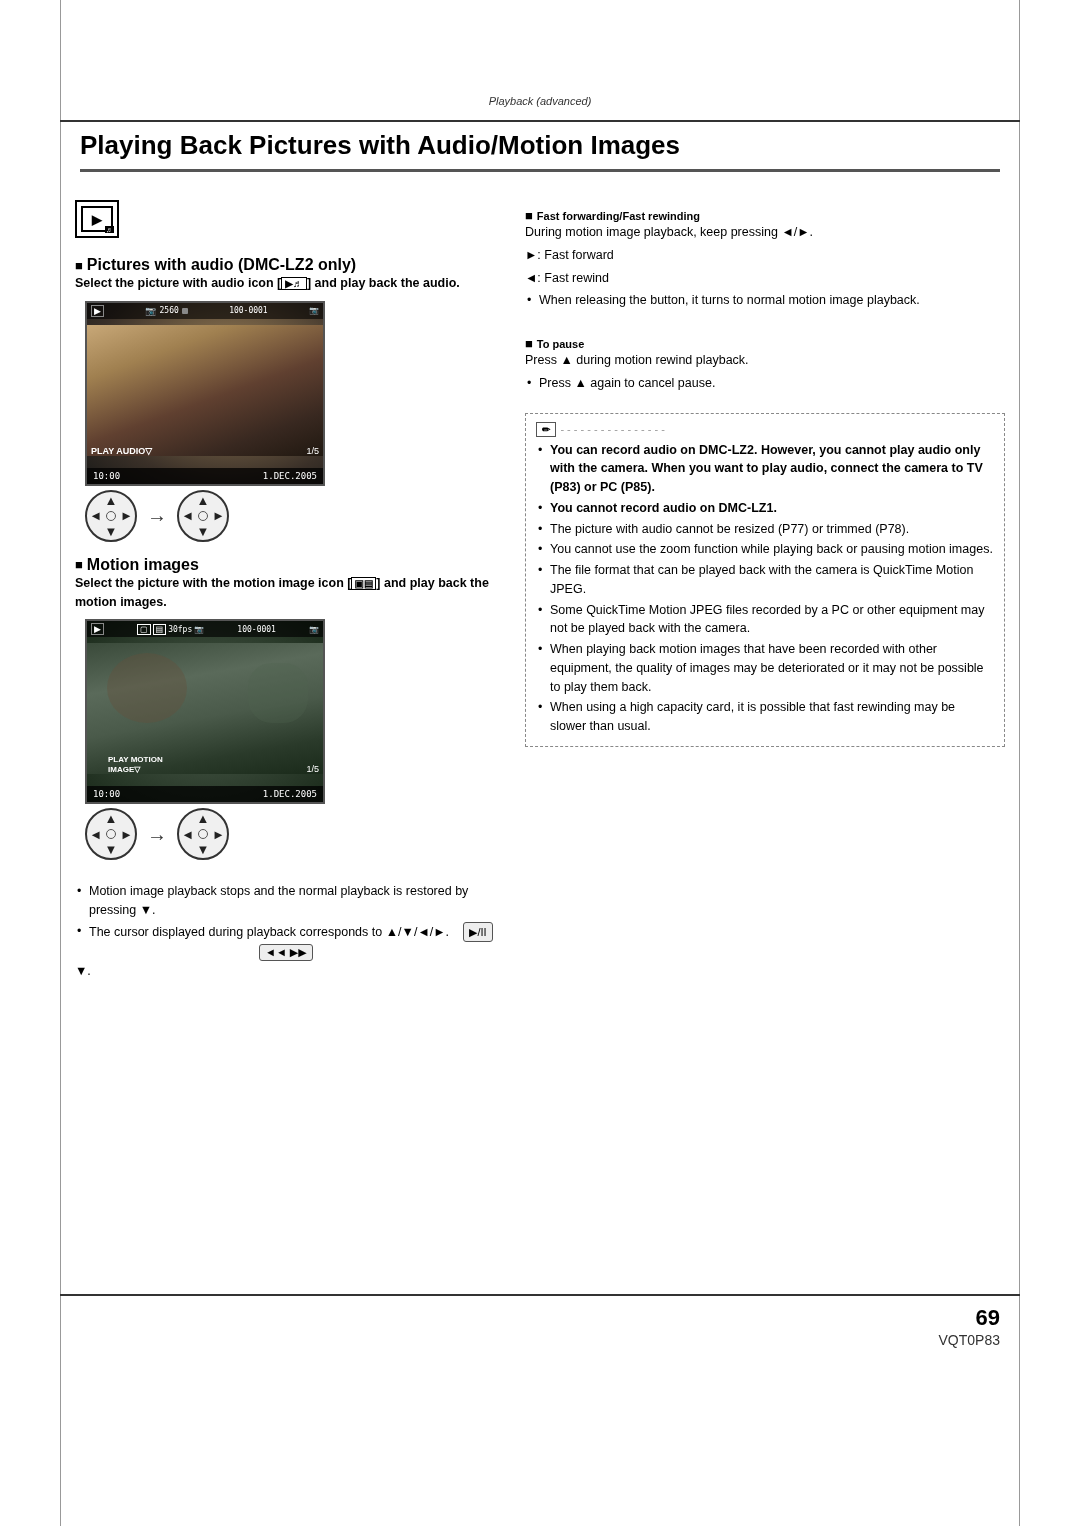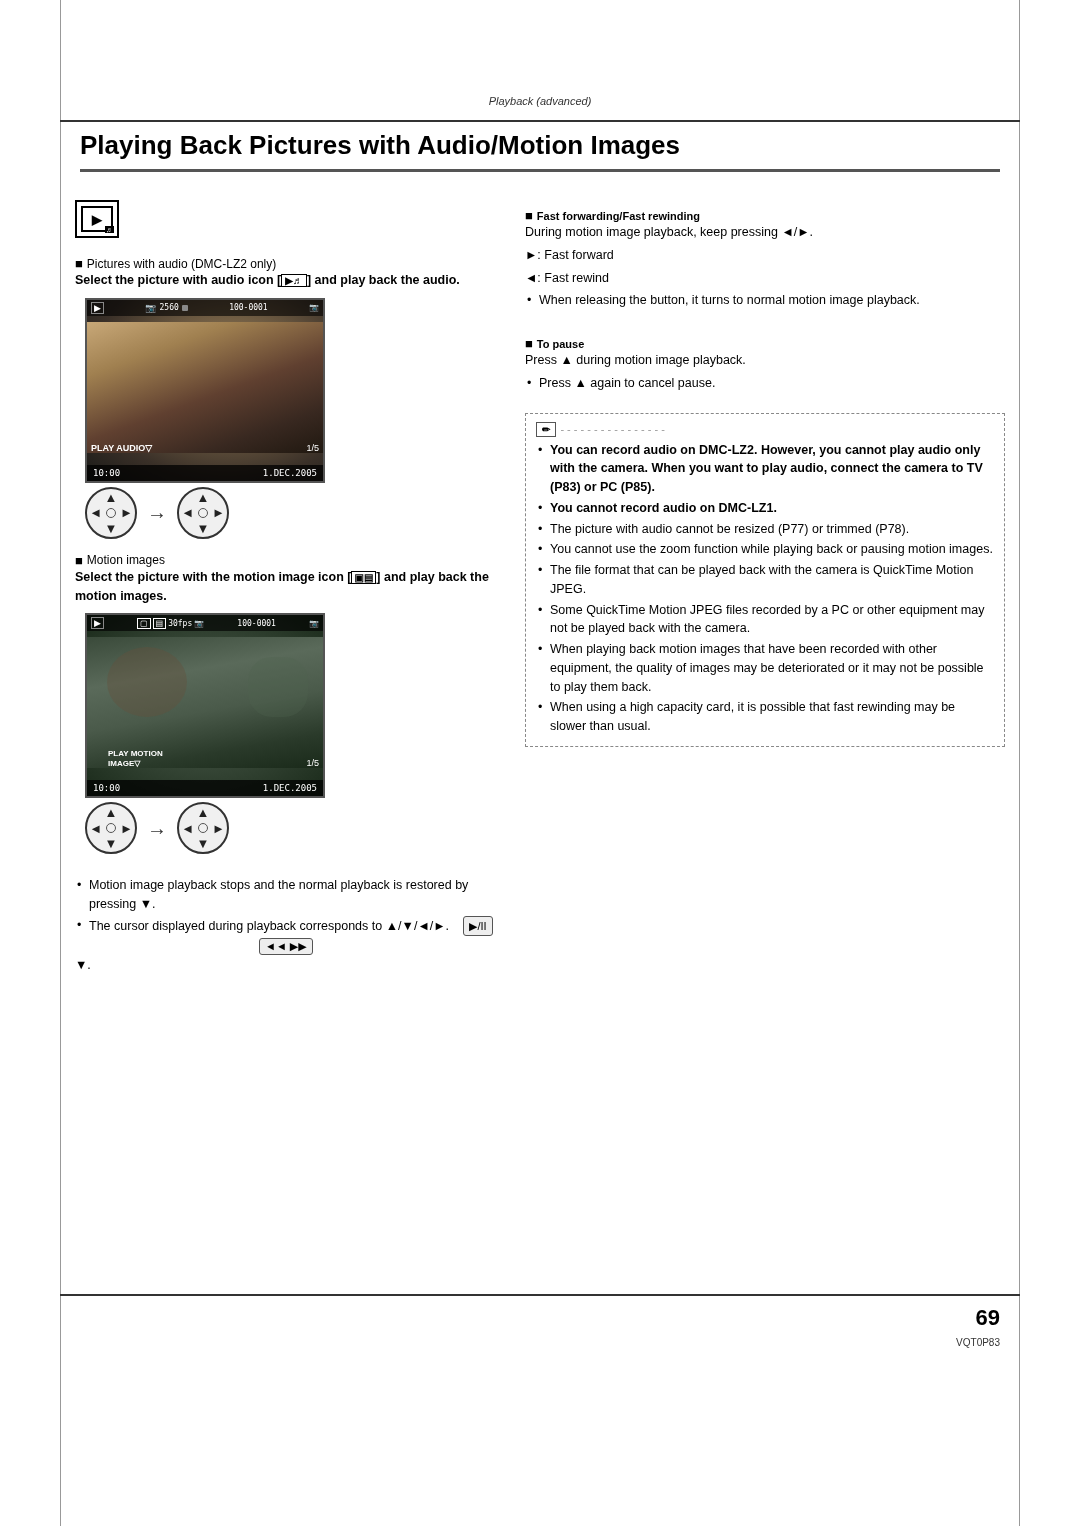--- a/index.html
+++ b/index.html
@@ -99,22 +99,22 @@
     }
 
     .right-column {
       flex: 1;
       display: flex;
       flex-direction: column;
       gap: 8px;
     }
 
     .section-header {
-      font-weight: normal;
-      font-size: 12px;
+      font-weight: bold;
+      font-size: 16px;
       display: flex;
       align-items: center;
       gap: 4px;
     }
 
     .section-header::before {
       content: '■';
       font-size: 13px;
     }
 
@@ -197,21 +197,21 @@
       bottom: 195px;
       right: 80px;
       font-size: 22px;
       font-weight: bold;
     }
 
     .product-code {
       position: absolute;
       bottom: 178px;
       right: 80px;
-      font-size: 10px;
+      font-size: 14px;
       color: #333;
     }
 
     
     .playback-icon {
       width: 44px;
       height: 38px;
       border: 2px solid #000;
       display: flex;
       align-items: center;
@@ -452,21 +452,21 @@
         <div class="body-text">◄:  Fast rewind</div>
         <ul class="bullet-list">
           <li>When releasing the button, it turns to normal motion image playback.</li>
         </ul>
       </div>
 
       <div style="margin-top:8px;">
         <div class="right-section-header">
           <span>To pause</span>
         </div>
-        <div class="body-text">Press ▲ during motion image playback.</div>
+        <div class="body-text">Press ▲ during motion rewind playback.</div>
         <ul class="bullet-list">
           <li>Press ▲ again to cancel pause.</li>
         </ul>
       </div>
 
       <div style="margin-top:10px;border:1px dashed #888;padding:8px 10px;">
         <div style="display:flex;align-items:center;gap:4px;margin-bottom:4px;">
           <span style="border:1.5px solid #555;padding:1px 5px;font-size:10px;font-weight:bold;">✏</span>
           <span style="color:#999;font-size:11px;">- - - - - - - - - - - - - - - -</span>
         </div>

